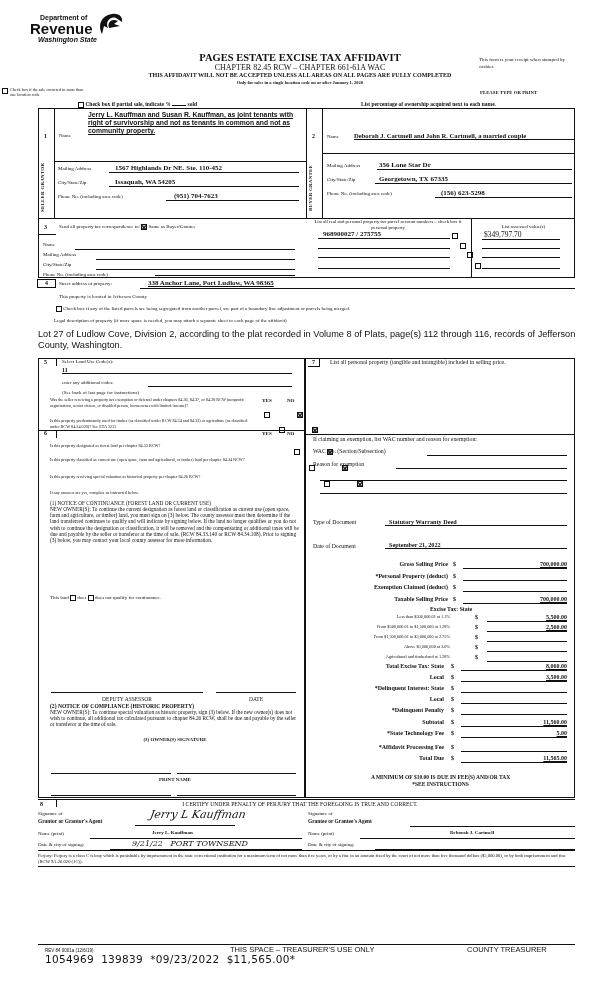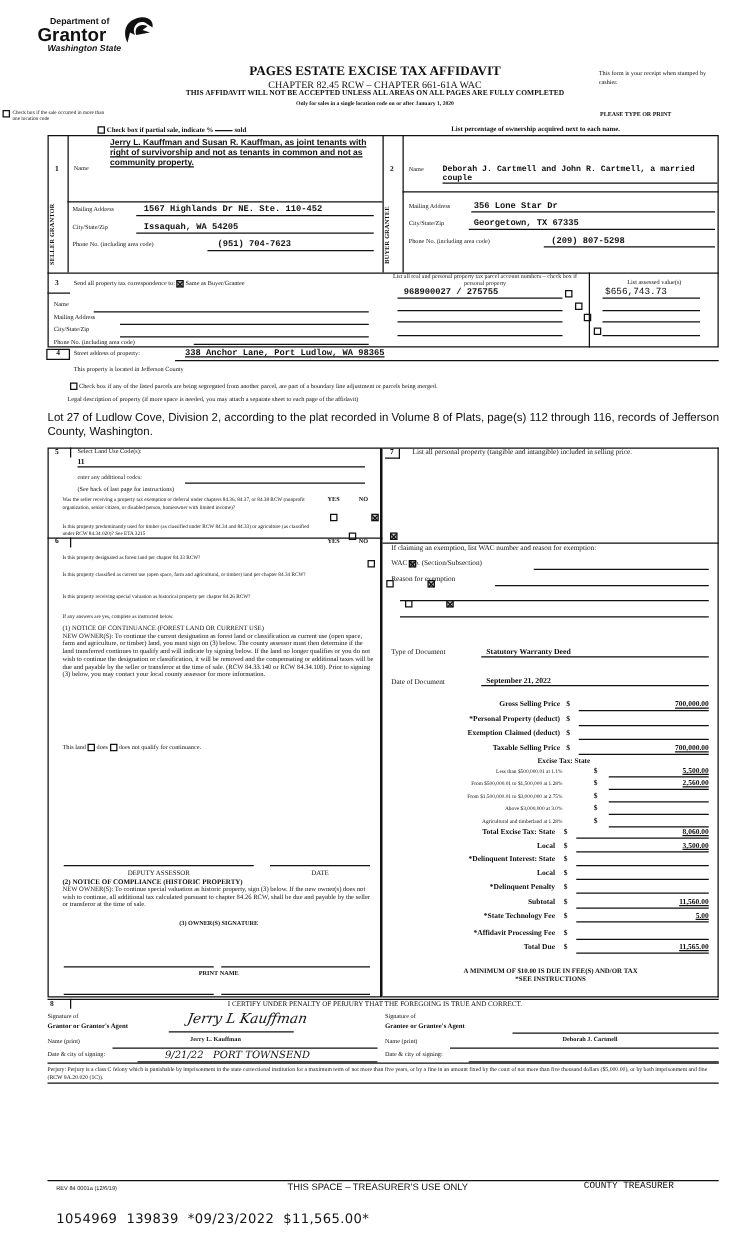--- a/index.html
+++ b/index.html
@@ -12,34 +12,34 @@
   .box { position: absolute; border: 1px solid #111; }
   .cb { display: inline-block; width: 6px; height: 6px; border: 1px solid #111; vertical-align: middle; position: relative; }
   .cb.x::before, .cb.x::after { content: ""; position: absolute; left: -1px; top: 2px; width: 6px; height: 1px; background: #111; }
   .cb.x::before { transform: rotate(45deg); }
   .cb.x::after { transform: rotate(-45deg); }
   .cb.x { background: #ccc; }
   .small { font-size: 5px; }
   .tiny { font-size: 4.2px; }
   .secnum { position: absolute; font-size: 6px; font-weight: bold; }
   .vert { position: absolute; writing-mode: vertical-rl; transform: rotate(180deg); font-size: 5px; font-weight: bold; letter-spacing: 0.2px; text-align: center; }
-  .val { font-weight: bold; font-size: 7px; font-family: Liberation Mono, monospace; }
+  .val { font-weight: bold; font-size: 7px; }
   .right { text-align: right; }
   .center { text-align: center; }
   .sig { font-family: "DejaVu Serif", serif; font-style: italic; }
 </style>
 </head>
 <body>
 
 
 
 
 <div class="abs" style="left:30px;top:10px;width:100px;height:40px;">
   <div class="abs" style="left:10px;top:4px;font-family:'Liberation Sans',sans-serif;font-size:7px;font-weight:bold;">Department of</div>
-  <div class="abs" style="left:0;top:10px;font-family:'Liberation Sans',sans-serif;font-size:15px;font-weight:bold;">Grantor</div>
+  <div class="abs" style="left:0;top:10px;font-family:'Liberation Sans',sans-serif;font-size:15px;font-weight:bold;">Revenue</div>
   <div class="abs" style="left:8px;top:26px;font-family:'Liberation Sans',sans-serif;font-size:7px;font-style:italic;font-weight:bold;">Washington State</div>
   <svg class="abs" style="left:66px;top:2px;" width="28" height="24" viewBox="0 0 28 24">
     <path d="M6 22 C2 14 4 4 16 2 C24 1 27 6 26 10 L20 6 C14 4 9 10 12 16 L8 14 Z" fill="#111"></path>
     <path d="M13 16 C11 10 16 6 22 9 L18 12 L24 14 Z" fill="#111"></path>
   </svg>
 </div>
 
 <div class="abs center b" style="left:150px;top:52px;width:300px;font-size:10.5px;">PAGES ESTATE EXCISE TAX AFFIDAVIT</div>
 <div class="abs center" style="left:150px;top:63px;width:300px;font-size:8px;">CHAPTER 82.45 RCW – CHAPTER 661-61A WAC</div>
 <div class="abs center b" style="left:95px;top:72px;width:410px;font-size:6px;">THIS AFFIDAVIT WILL NOT BE ACCEPTED UNLESS ALL AREAS ON ALL PAGES ARE FULLY COMPLETED</div>
@@ -85,21 +85,21 @@
 <div class="secnum" style="left:312px;top:133px;">2</div>
 <div class="vert" style="left:308px;top:160px;height:55px;width:13px;">BUYER GRANTEE</div>
 <div class="abs small" style="left:327px;top:134px;">Name</div>
 <div class="abs val u" style="left:354px;top:132px;width:220px;font-size:6.6px;">Deborah J. Cartmell and John R. Cartmell, a married couple</div>
 <div class="abs" style="left:322px;top:153px;width:253px;border-top:1px solid #111;"></div>
 <div class="abs small" style="left:327px;top:163px;">Mailing Address</div>
 <div class="abs val u" style="left:377px;top:161px;width:195px;padding-left:2px;">356 Lone Star Dr</div>
 <div class="abs small" style="left:327px;top:177px;">City/State/Zip</div>
 <div class="abs val u" style="left:375px;top:175px;width:197px;padding-left:4px;">Georgetown, TX  67335</div>
 <div class="abs small" style="left:327px;top:191px;">Phone No. (including area code)</div>
-<div class="abs val u" style="left:435px;top:189px;width:137px;padding-left:6px;">(209) 807-5298</div>
+<div class="abs val u" style="left:435px;top:189px;width:137px;padding-left:6px;">(156) 623-5298</div>
 
 
 <div class="secnum" style="left:44px;top:224px;">3</div>
 <div class="abs" style="left:38px;top:234px;width:18px;border-top:1px solid #111;"></div>
 <div class="abs small" style="left:59px;top:224px;width:250px;">
   <span>Send all property tax correspondence to:</span>
   <span class="cb x"></span>
   <span>Same as Buyer/Grantee</span>
 </div>
 <div class="abs small" style="left:43px;top:242px;">Name</div>
@@ -111,21 +111,21 @@
 <div class="abs small" style="left:43px;top:272px;">Phone No. (including area code)</div>
 <div class="line" style="left:155px;top:275px;width:140px;"></div>
 
 
 <div class="abs" style="left:471px;top:218px;height:60px;border-left:1px solid #111;"></div>
 <div class="abs center tiny" style="left:306px;top:219px;width:164px;font-size:4.8px;line-height:5.5px;">List all real and personal property tax parcel account numbers – check box if personal property</div>
 <div class="abs center small" style="left:472px;top:224px;width:103px;">List assessed value(s)</div>
 <div>
   <div class="abs val u" style="left:318px;top:230px;width:132px;padding-left:5px;">968900027 / 275755</div>
   <span class="cb abs" style="left:452px;top:232px;"></span>
-  <div class="abs val u" style="left:482px;top:230px;width:78px;padding-left:2px;font-weight:normal;font-size:7.5px;">$656,743.73</div>
+  <div class="abs val u" style="left:482px;top:230px;width:78px;padding-left:2px;font-weight:normal;font-size:7.5px;">$349,797.70</div>
   <div class="line" style="left:318px;top:248px;width:132px;"></div>
   <span class="cb abs" style="left:452px;top:242px;"></span>
   <div class="line" style="left:482px;top:248px;width:78px;"></div>
   <div class="line" style="left:318px;top:257px;width:132px;"></div>
   <span class="cb abs" style="left:452px;top:251px;"></span>
   <div class="line" style="left:482px;top:257px;width:78px;"></div>
   <div class="line" style="left:318px;top:268px;width:132px;"></div>
   <span class="cb abs" style="left:452px;top:262px;"></span>
   <div class="line" style="left:482px;top:268px;width:78px;"></div>
 </div>
@@ -310,17 +310,17 @@
 <div class="abs small" style="left:308px;top:842px;">Date &amp; city of signing:</div>
 <div class="line" style="left:375px;top:849px;width:200px;"></div>
 
 <div class="abs tiny" style="left:38px;top:853px;width:537px;line-height:5.5px;font-size:4.6px;">Perjury: Perjury is a class C felony which is punishable by imprisonment in the state correctional institution for a maximum term of not more than five years, or by a fine in an amount fixed by the court of not more than five thousand dollars ($5,000.00), or by both imprisonment and fine (RCW 9A.20.020 (1C)).</div>
 <div class="abs" style="left:38px;top:866px;width:537px;border-top:1px solid #111;"></div>
 
 
 <div class="abs" style="left:38px;top:944px;width:537px;border-top:1px solid #111;"></div>
 <div class="abs" style="left:45px;top:948px;font-size:4.5px;font-family:'Liberation Sans',sans-serif;">REV 84 0001a (12/6/19)</div>
 <div class="abs" style="left:230px;top:945px;font-size:7.5px;font-family:'Liberation Sans',sans-serif;">THIS SPACE – TREASURER'S USE ONLY</div>
-<div class="abs" style="left:467px;top:945px;font-size:7.5px;font-family:Liberation Mono, monospace;">COUNTY TREASURER</div>
-<div class="abs" style="left:45px;top:953px;font-size:10.5px;font-family:'DejaVu Sans',sans-serif;white-space:pre;letter-spacing:0.3px;margin-top:16px;">1054969  139839  *09/23/2022  $11,565.00*</div>
+<div class="abs" style="left:467px;top:945px;font-size:7.5px;font-family:Liberation Sans, sans-serif;">COUNTY TREASURER</div>
+<div class="abs" style="left:45px;top:953px;font-size:10.5px;font-family:'DejaVu Sans',sans-serif;white-space:pre;letter-spacing:0.3px;">1054969  139839  *09/23/2022  $11,565.00*</div>
 
 
 
 
 </body></html>

